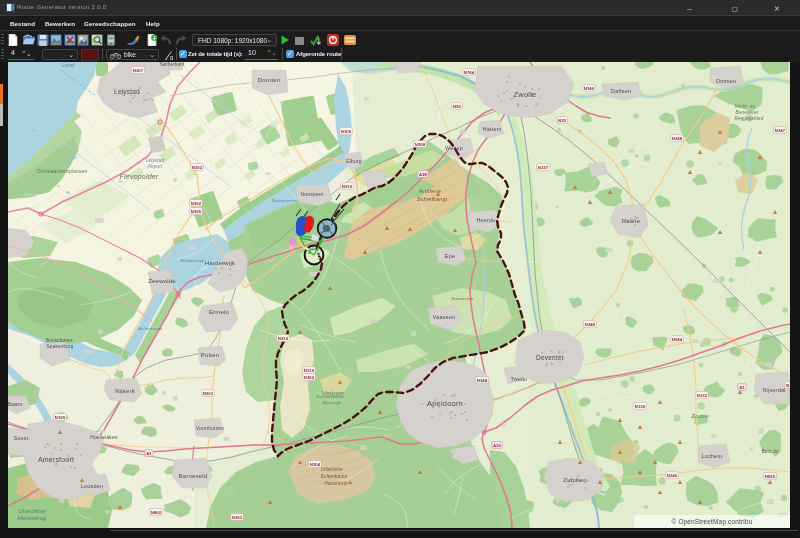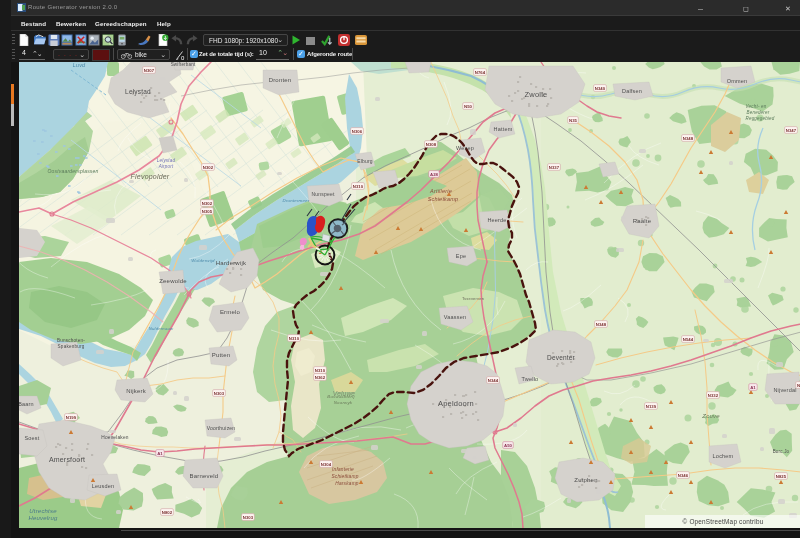--- a/index.html
+++ b/index.html
@@ -1,17 +1,17 @@
 <!DOCTYPE html>
 <html><head>
 <meta charset="utf-8">
 <style>
   html,body{margin:0;padding:0;width:800px;height:538px;background:#191919;overflow:hidden;
     font-family:"Liberation Sans",sans-serif;}
-  #win{position:absolute;left:0;top:0;width:640px;height:538px;background:#0369a1;margin-left:11px;}
+  #win{position:absolute;left:0;top:0;width:640px;height:538px;background:#0369a1;}
   
   #titlebar{position:absolute;left:0;top:0;width:800px;height:15px;background:#2b2b2b;}
   #titleicon{position:absolute;left:6px;top:3px;width:9px;height:9px;}
   #titletext{position:absolute;left:17px;top:4px;font-size:6px;color:#9b9b9b;letter-spacing:0.3px;}
   .winbtn{position:absolute;color:#c8c8c8;font-size:7px;line-height:7px;}
   
   #menubar{position:absolute;left:0;top:15px;width:800px;height:15px;background:#1b1b1b;border-top:1px solid #3a3a3a;}
   .menu{position:absolute;top:4px;font-size:6.2px;color:#f0f0f0;font-weight:bold;letter-spacing:0.1px;}
   
   #tb1{position:absolute;left:0;top:30px;width:800px;height:17px;background:#1b1b1b;border-top:1px solid #323232;box-sizing:border-box;}

